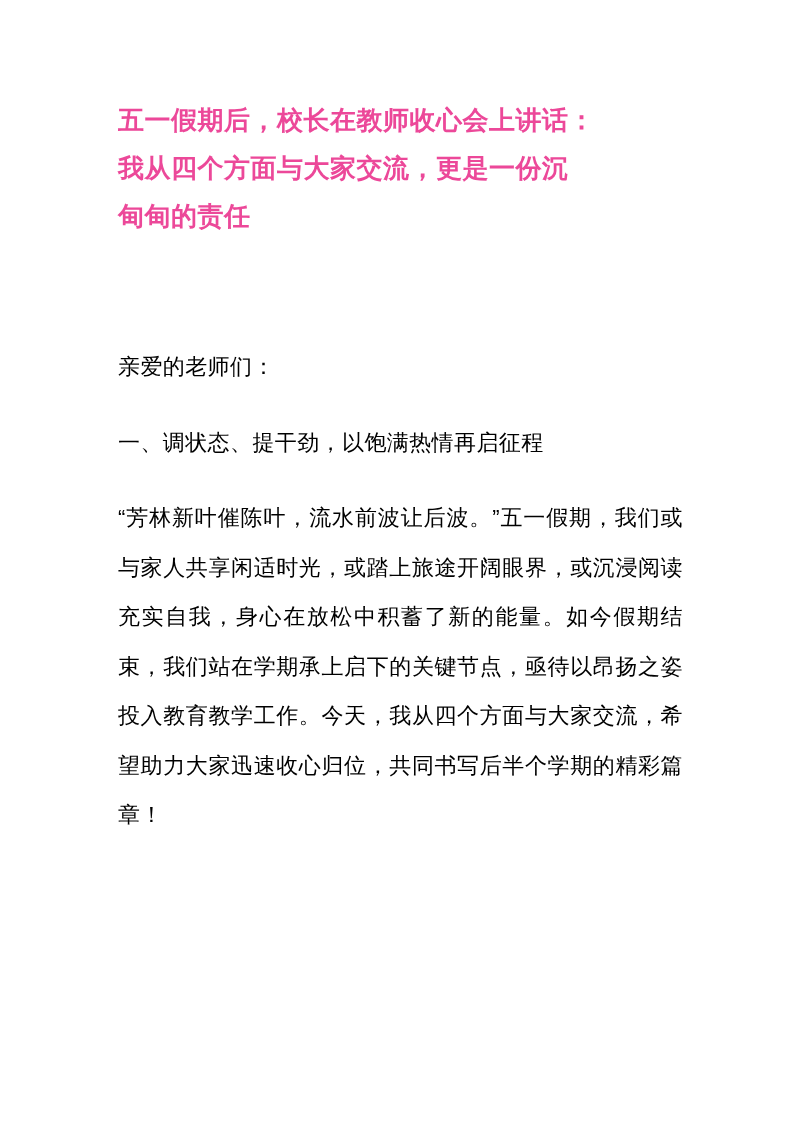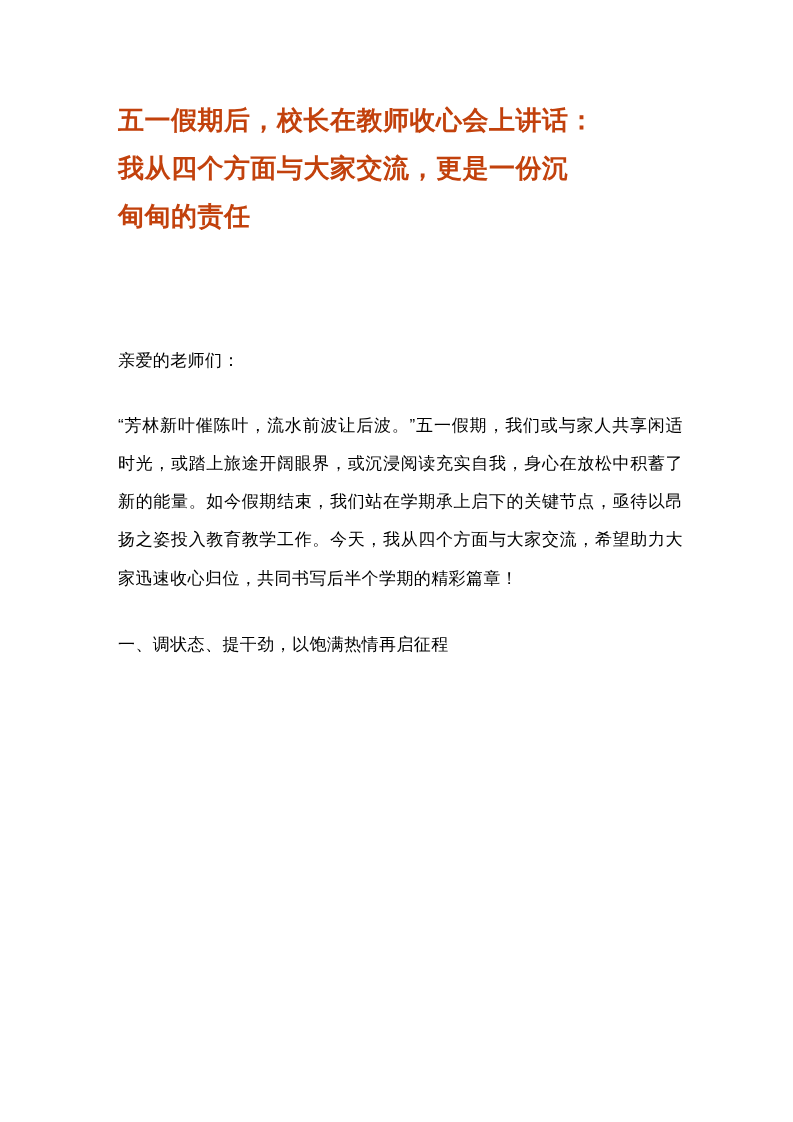--- a/index.html
+++ b/index.html
@@ -22,33 +22,33 @@
     position: relative;
   }
   .doc-title {
     font-size: 26px;
     font-weight: bold;
     line-height: 1.85;
     letter-spacing: 0.5px;
     text-align: justify;
     text-align-last: left;
     margin: 0 0 10px 0;
-    color: #c2410c;
+    color: #ec4899;
   }
   .title-line {
     display: block;
   }
   .title-line.centered {
     text-align: left;
   }
   .spacer-after-title {
     height: 92px;
   }
   .body-block {
-    font-size: 17px;
+    font-size: 22px;
     line-height: 2.25;
     letter-spacing: 0.4px;
     text-align: justify;
     margin: 0 0 26px 0;
     color: #000;
   }
   .body-block.tight {
     margin-bottom: 28px;
   }
 </style>
@@ -61,17 +61,17 @@
     <span class="title-line">五一假期后，校长在教师收心会上讲话：</span>
     <span class="title-line">我从四个方面与大家交流，更是一份沉</span>
     <span class="title-line centered">甸甸的责任</span>
   </h1>
 
   <div class="spacer-after-title"></div>
 
   <p class="body-block">亲爱的老师们：</p>
 
 
+  <p class="body-block">一、调状态、提干劲，以饱满热情再启征程</p>
+
   <p class="body-block tight">“芳林新叶催陈叶，流水前波让后波。”五一假期，我们或与家人共享闲适时光，或踏上旅途开阔眼界，或沉浸阅读充实自我，身心在放松中积蓄了新的能量。如今假期结束，我们站在学期承上启下的关键节点，亟待以昂扬之姿投入教育教学工作。今天，我从四个方面与大家交流，希望助力大家迅速收心归位，共同书写后半个学期的精彩篇章！</p>
-
-  <p class="body-block">一、调状态、提干劲，以饱满热情再启征程</p>
 
 </div>
 
 </body></html>

